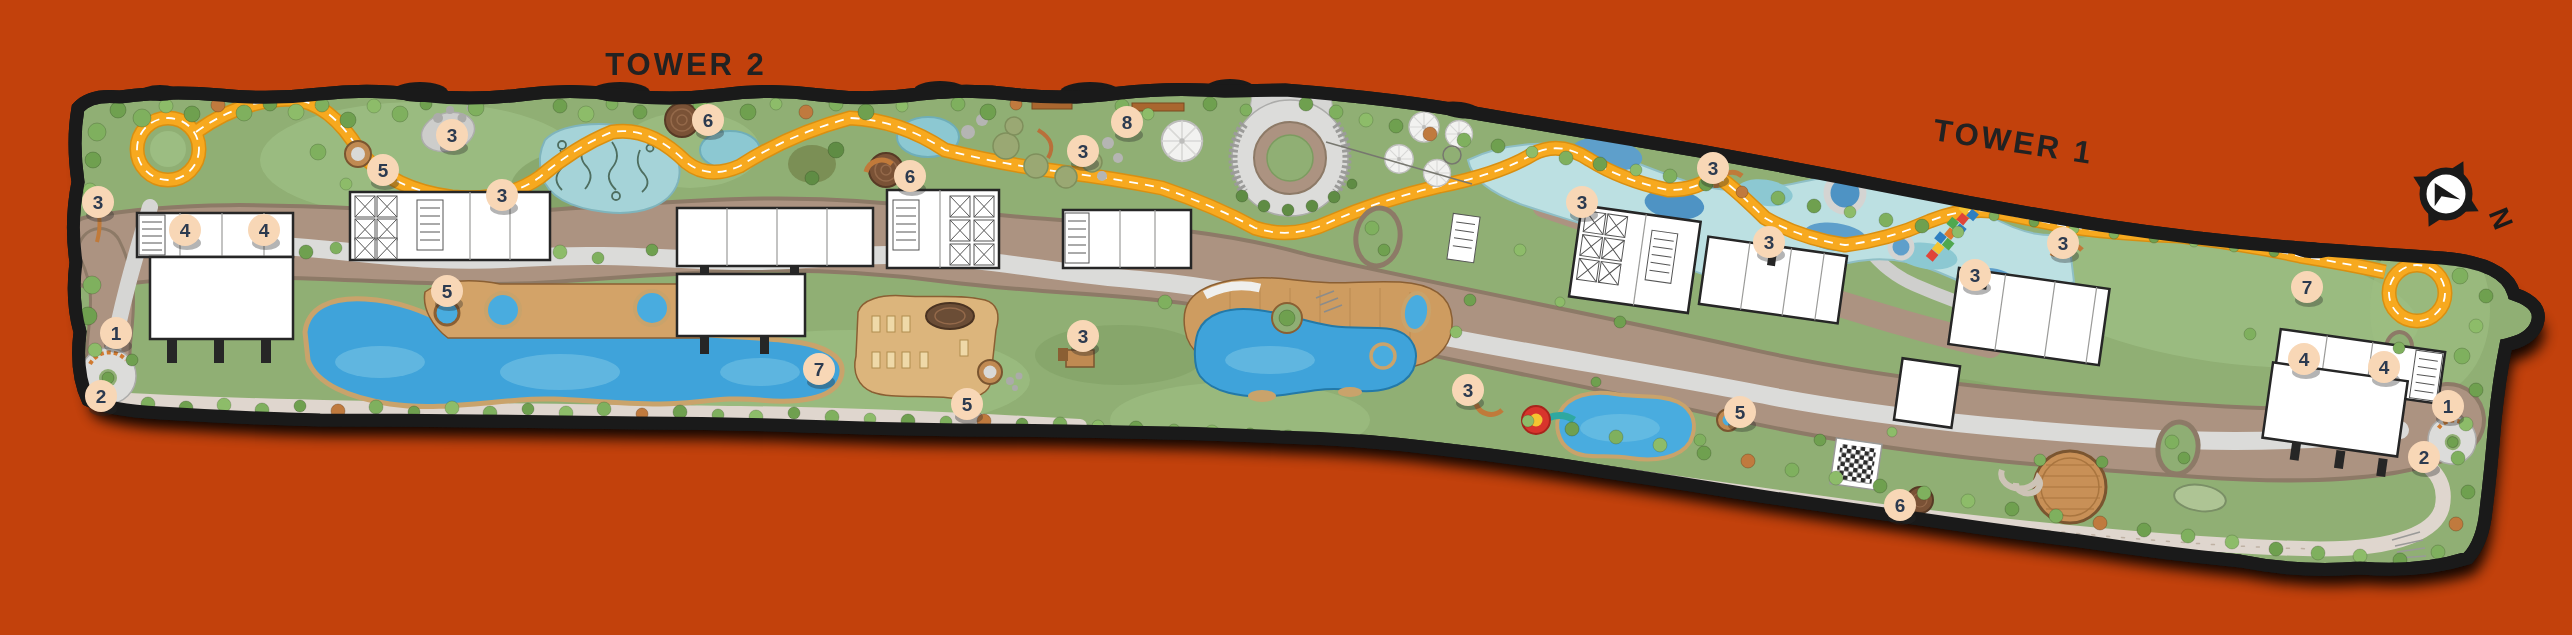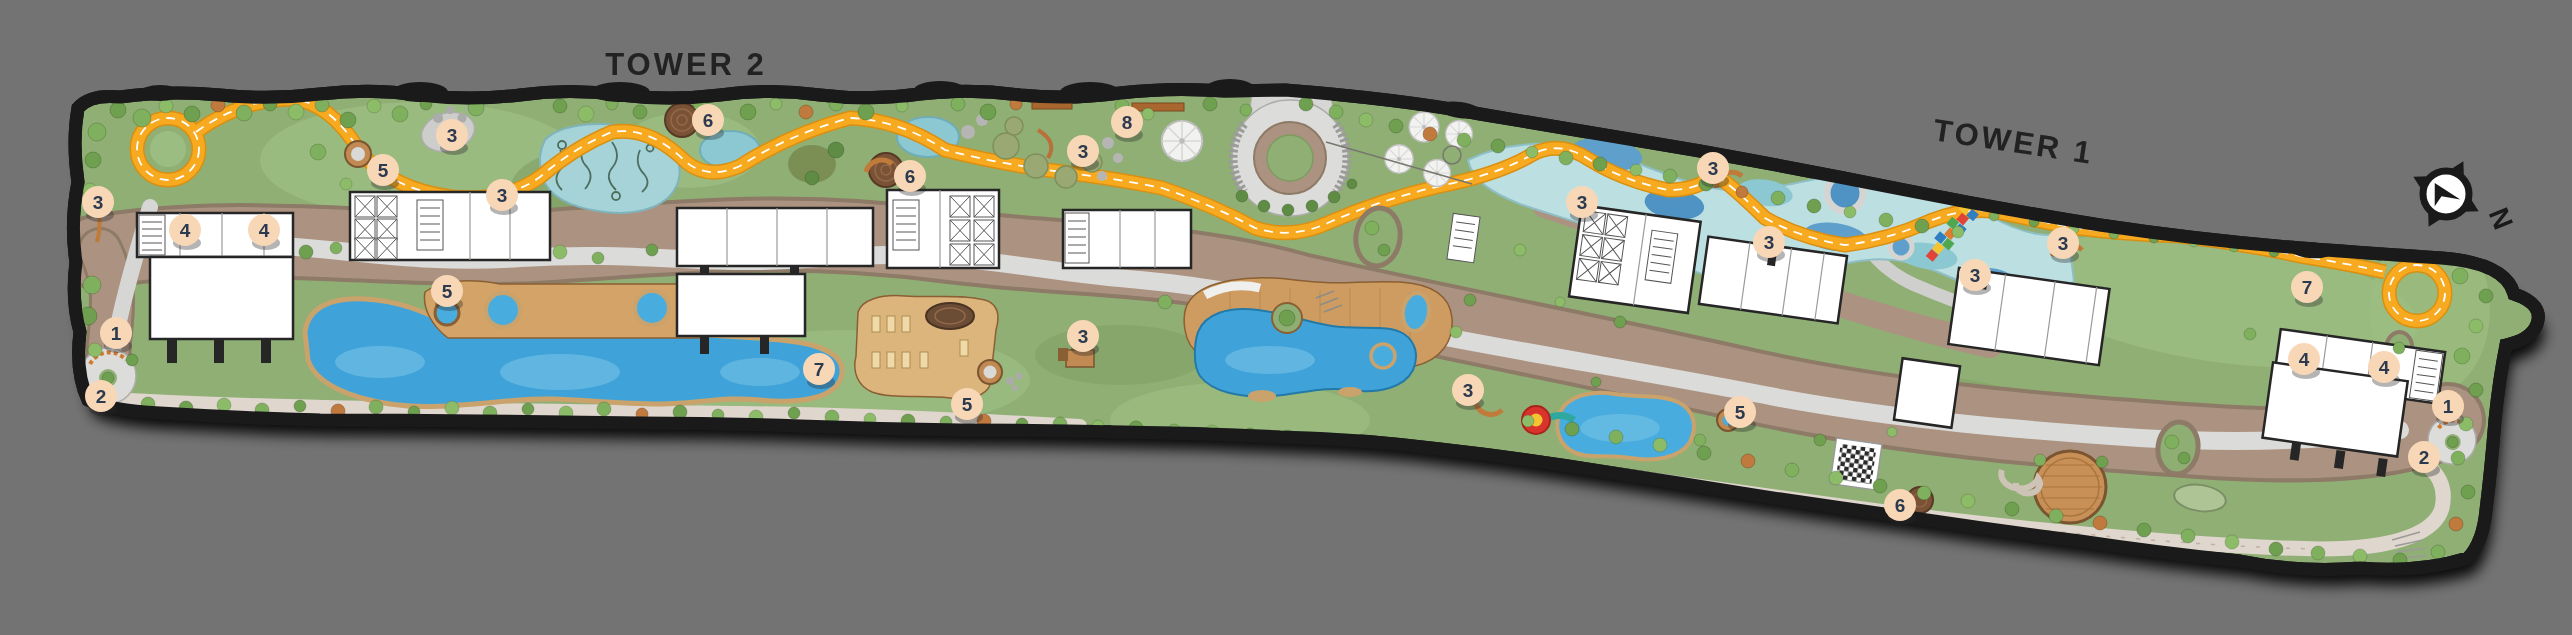--- a/index.html
+++ b/index.html
@@ -1,16 +1,16 @@
 <!DOCTYPE html>
 <html><head>
 <meta charset="utf-8">
 <style>
   html,body{margin:0;padding:0;background:#ffffff;}
-  .stage{position:relative;width:2572px;height:635px;font-family:"Liberation Sans",sans-serif;background:#737373;overflow:hidden;}
+  .stage{position:relative;width:2572px;height:635px;font-family:"Liberation Sans",sans-serif;background:#c2410c;overflow:hidden;}
   .stage svg{display:block;width:2572px;height:635px;}
   .t1{fill:#6FA04F;stroke:rgba(30,50,20,.25);stroke-width:1;}
   .t2{fill:#7FB05E;stroke:rgba(30,50,20,.22);stroke-width:1;}
   .t3{fill:#8DBC69;stroke:rgba(30,50,20,.2);stroke-width:1;}
   .t4{fill:#5F8C44;stroke:rgba(30,50,20,.25);stroke-width:1;}
   .t5{fill:#C07A3E;stroke:rgba(80,40,10,.3);stroke-width:1;}
   .bw{fill:#ffffff;stroke:#262626;stroke-width:2.5;}
   .pl{stroke:#9b9b99;stroke-width:1.2;fill:none;}
   .tk{fill:#262626;}
   .xl{fill:#ffffff;stroke:#555;stroke-width:1;}

